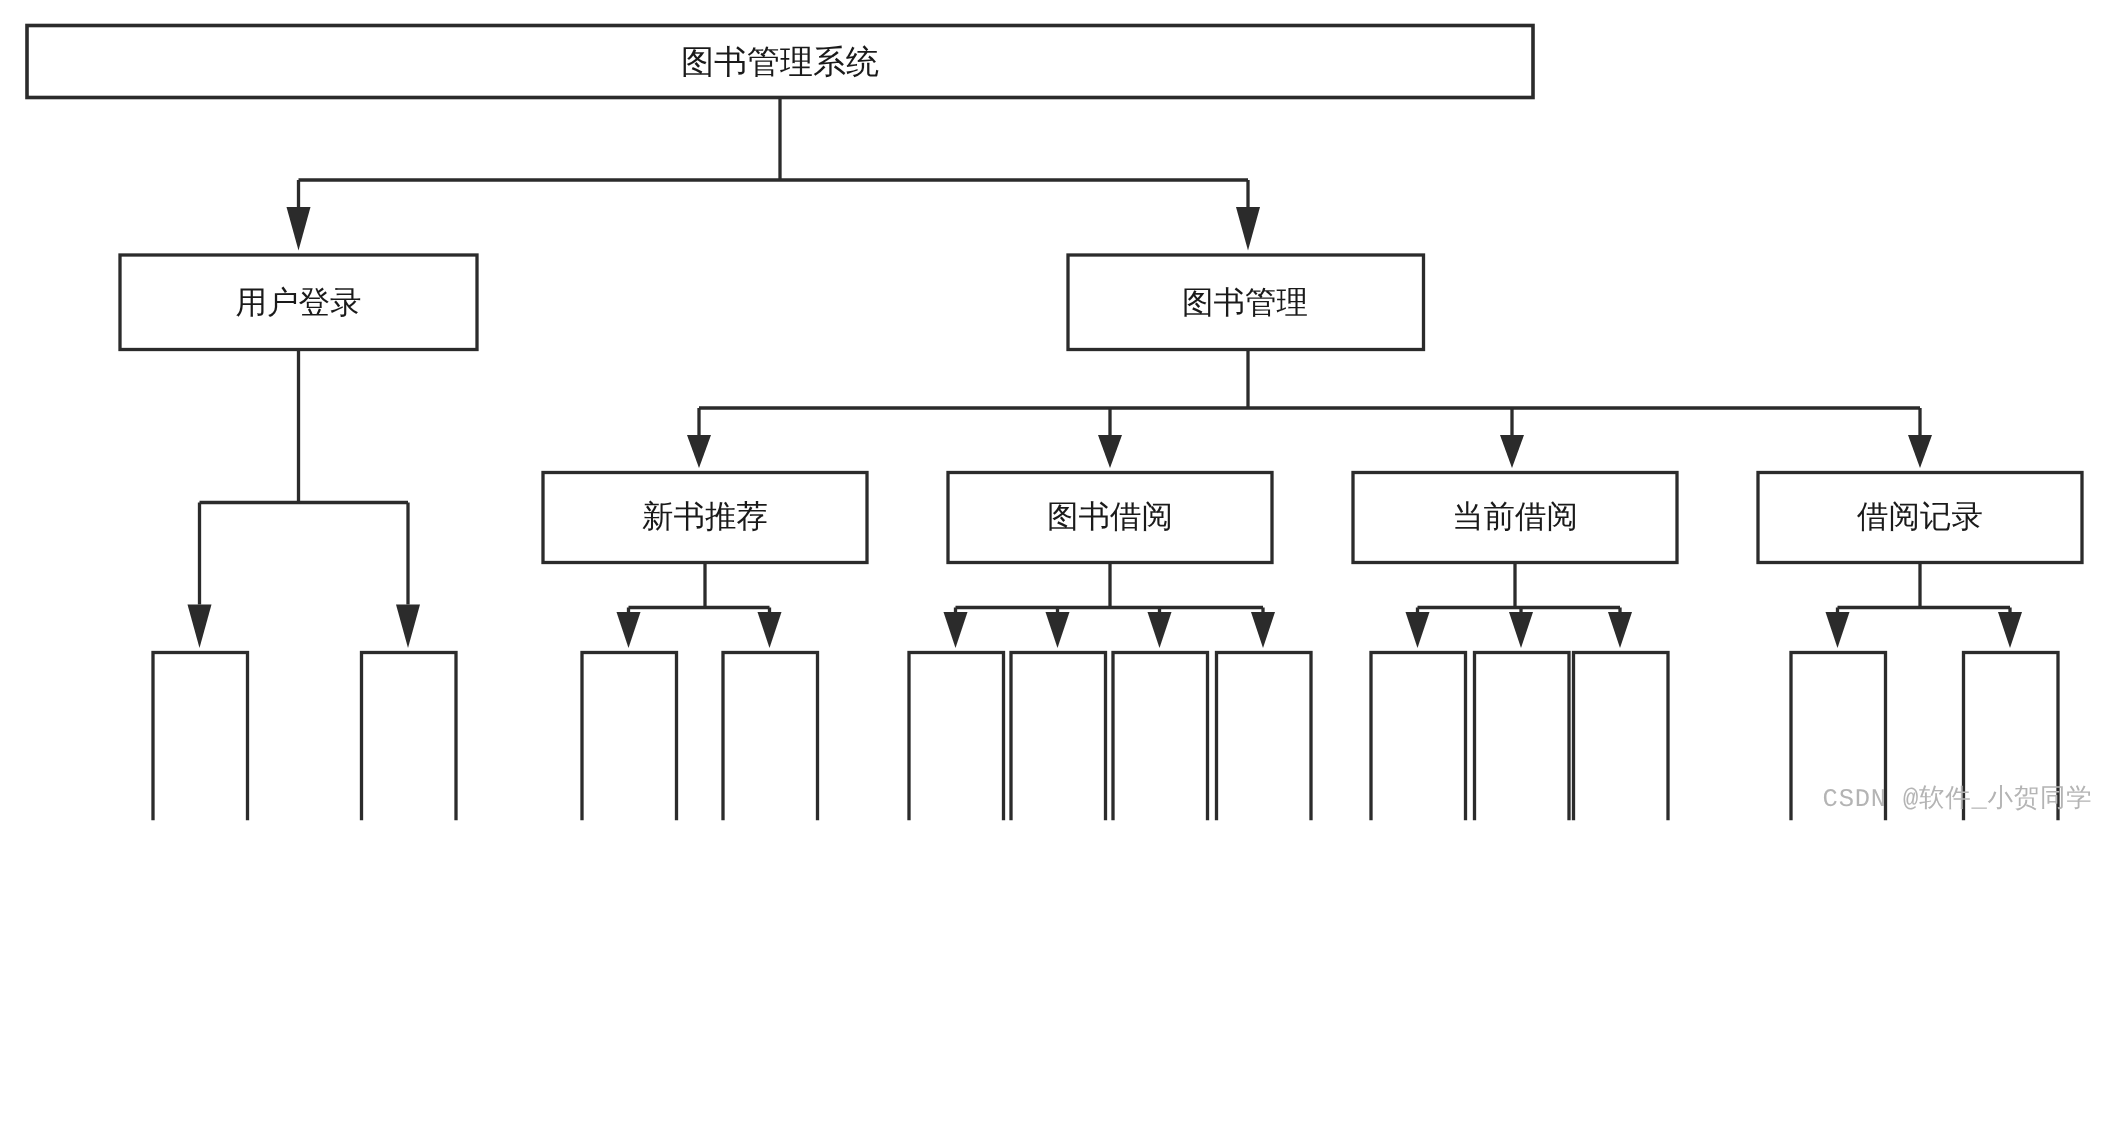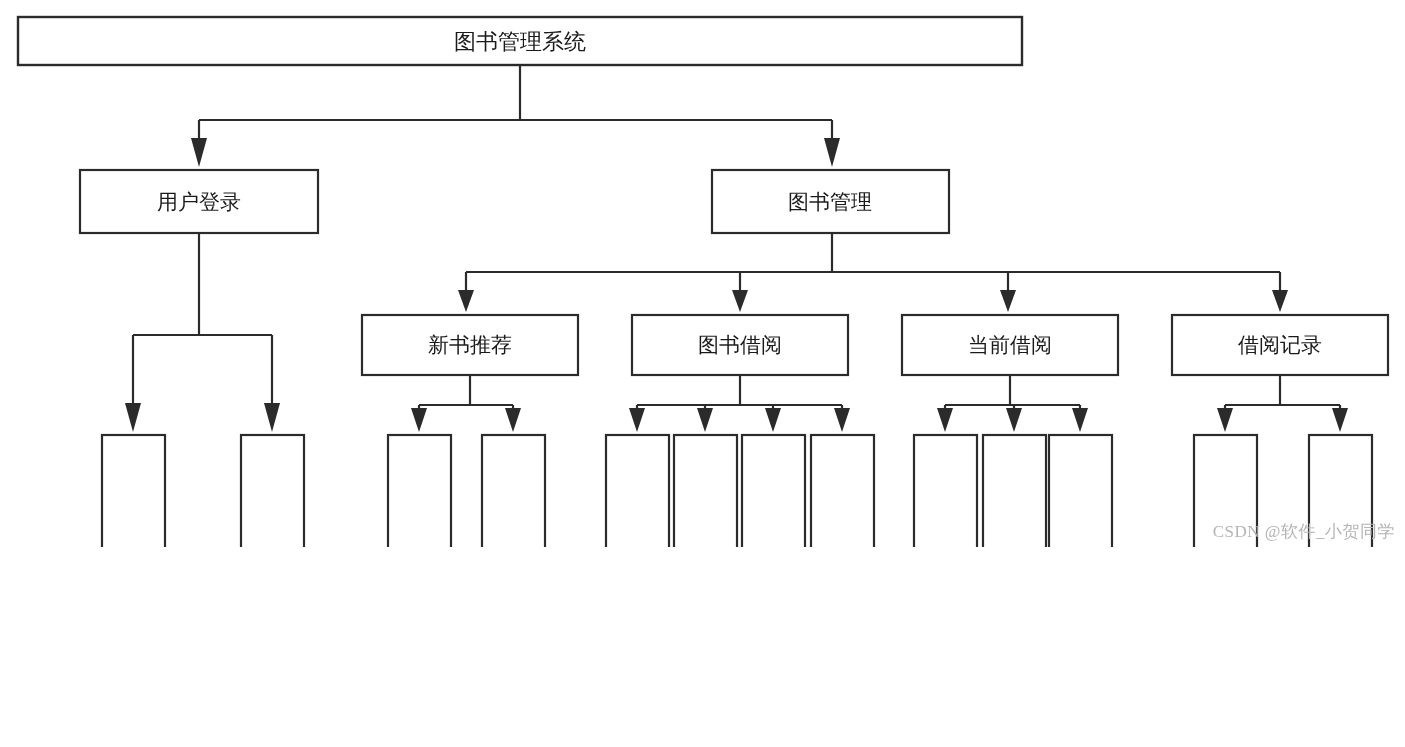--- a/index.html
+++ b/index.html
@@ -69,21 +69,21 @@
     white-space: nowrap;
     pointer-events: none;
   }
   .leaf-label.mid {
     align-items: center;
   }
   #watermark {
     position: absolute;
     right: 10px;
     bottom: 4px;
-    font-family: Liberation Serif, serif;
+    font-family: Liberation Mono, monospace;
     font-size: 17px;
     color: #b4b4b4;
     letter-spacing: 0.5px;
     white-space: nowrap;
   }
 </style>
 </head>
 <body>
 
 <div id="diagram-root">

